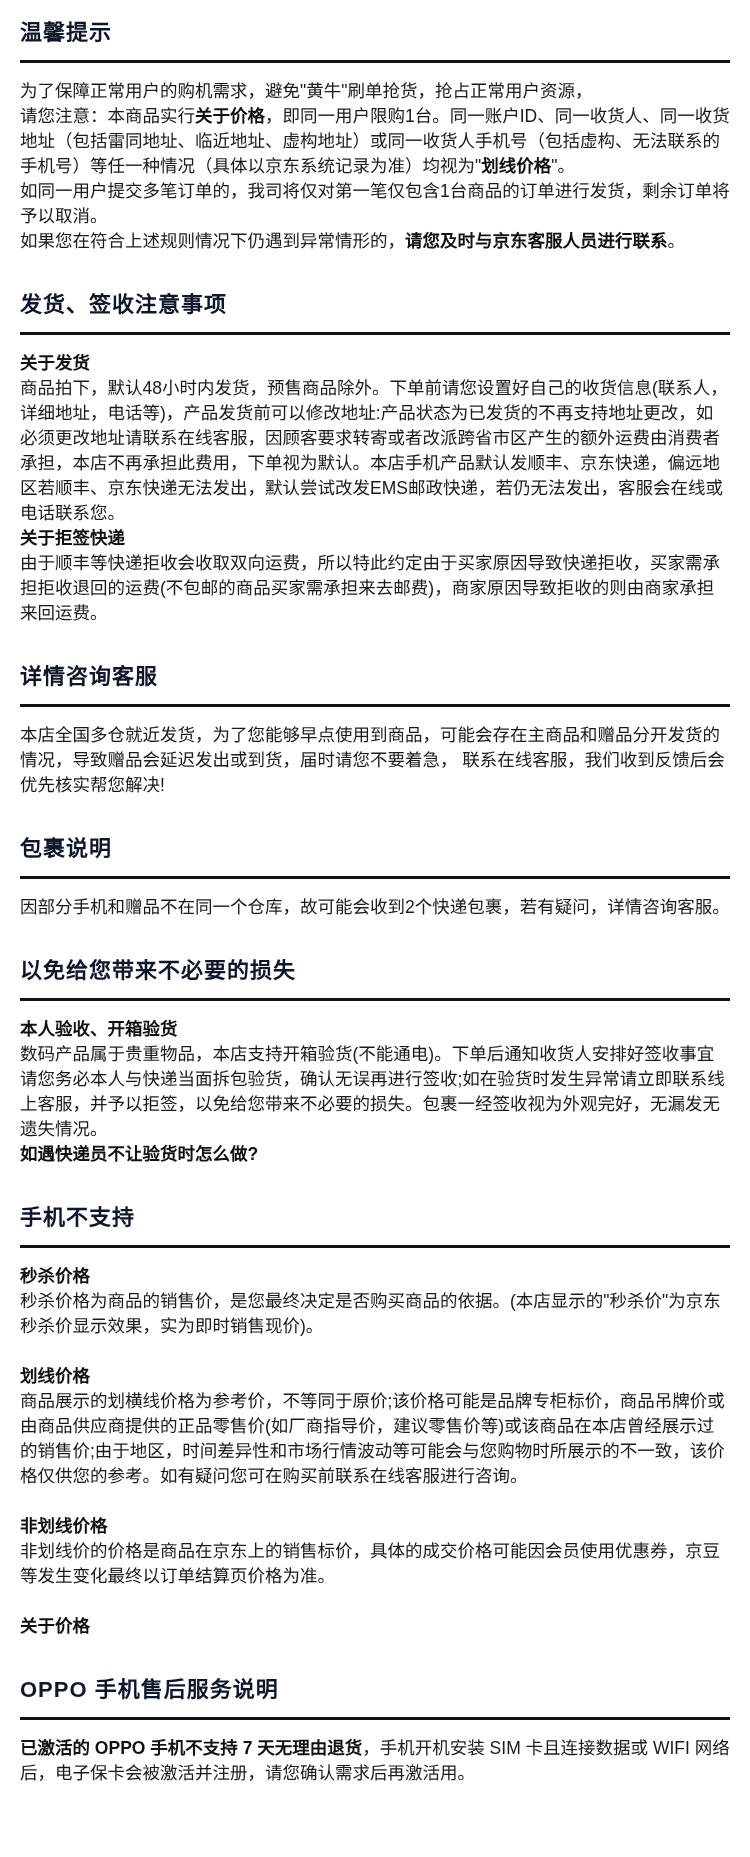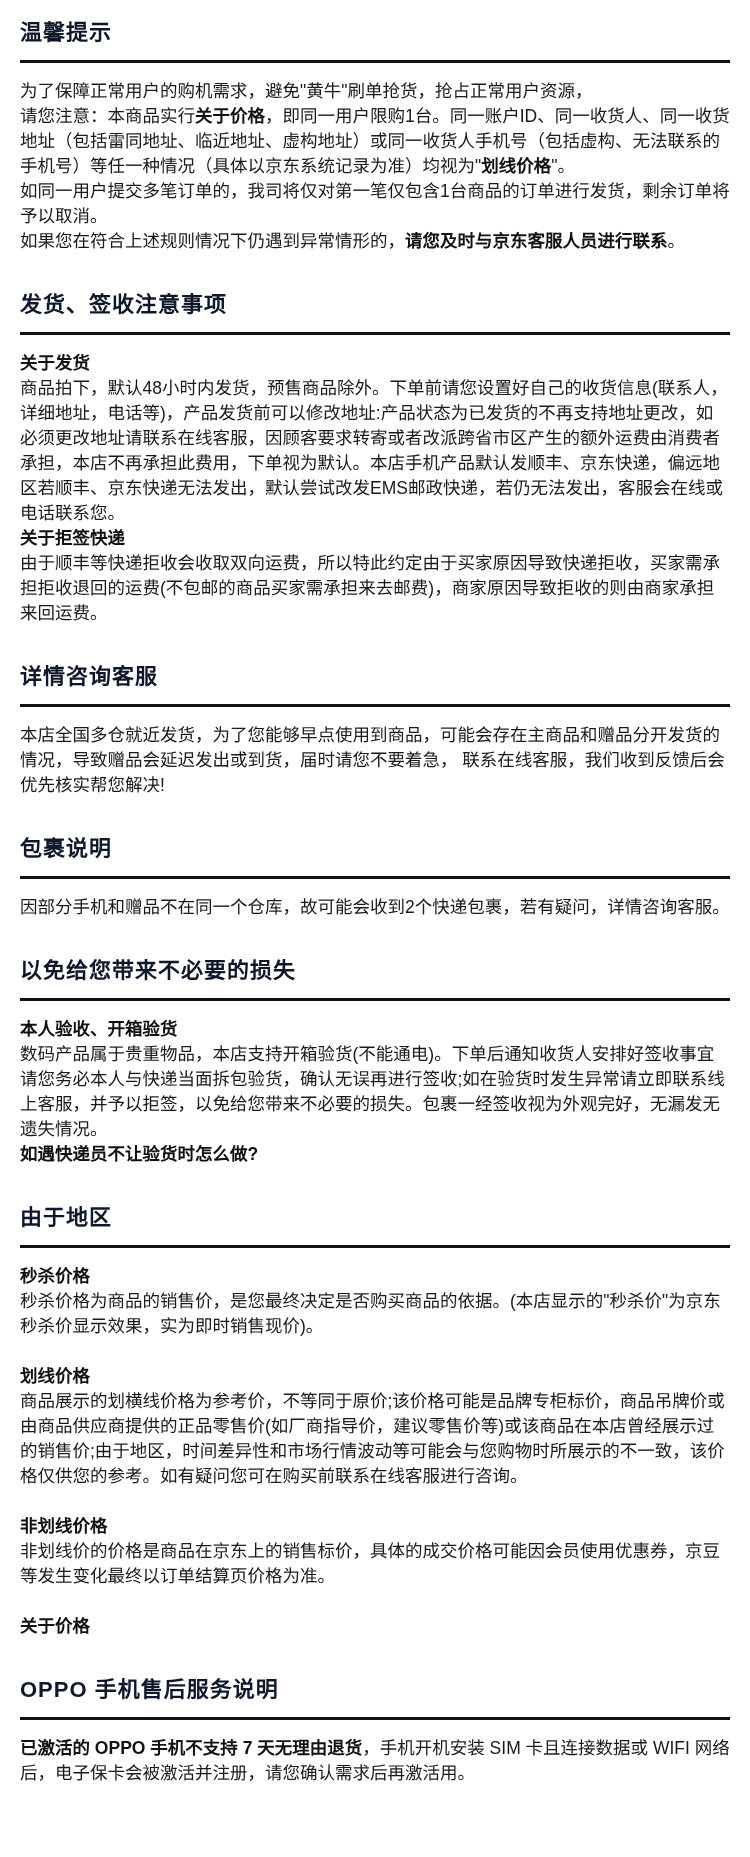--- a/index.html
+++ b/index.html
@@ -73,21 +73,21 @@
       <p class="para"><span>因部分手机和赠品不在同一个仓库，故可能会收到2个快递包裹，若有疑问，详情咨询客服。</span></p>
     </section>
     <section class="notice-section">
       <h2 class="section-heading">以免给您带来不必要的损失</h2>
       <div class="rule"></div>
       <p class="subhead"><span class="b">本人验收、开箱验货</span></p>
       <p class="para"><span>数码产品属于贵重物品，本店支持开箱验货(不能通电)。下单后通知收货人安排好签收事宜请您务必本人与快递当面拆包验货，确认无误再进行签收;如在验货时发生异常请立即联系线上客服，并予以拒签，以免给您带来不必要的损失。包裹一经签收视为外观完好，无漏发无遗失情况。</span></p>
       <p class="subhead"><span class="b">如遇快递员不让验货时怎么做?</span></p>
     </section>
     <section class="notice-section">
-      <h2 class="section-heading">由于地区</h2>
+      <h2 class="section-heading">手机不支持</h2>
       <div class="rule"></div>
       <p class="subhead"><span class="b">秒杀价格</span></p>
       <p class="para"><span>秒杀价格为商品的销售价，是您最终决定是否购买商品的依据。(本店显示的"秒杀价"为京东秒杀价显示效果，实为即时销售现价)。</span></p>
       <p class="subhead space-before"><span class="b">划线价格</span></p>
       <p class="para"><span>商品展示的划横线价格为参考价，不等同于原价;该价格可能是品牌专柜标价，商品吊牌价或由商品供应商提供的正品零售价(如厂商指导价，建议零售价等)或该商品在本店曾经展示过的销售价;由于地区，时间差异性和市场行情波动等可能会与您购物时所展示的不一致，该价格仅供您的参考。如有疑问您可在购买前联系在线客服进行咨询。</span></p>
       <p class="subhead space-before"><span class="b">非划线价格</span></p>
       <p class="para"><span>非划线价的价格是商品在京东上的销售标价，具体的成交价格可能因会员使用优惠券，京豆等发生变化最终以订单结算页价格为准。</span></p>
       <p class="subhead space-before"><span class="b">关于价格</span></p>
     </section>
     <section class="notice-section">

